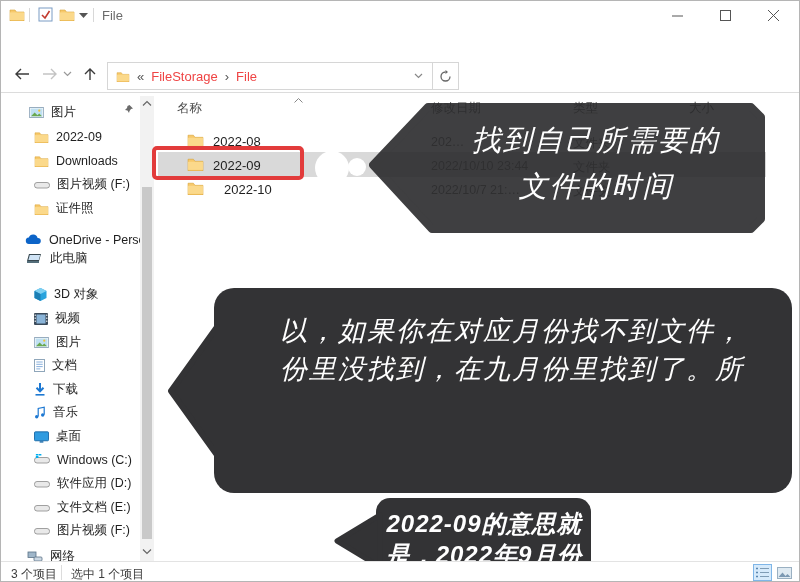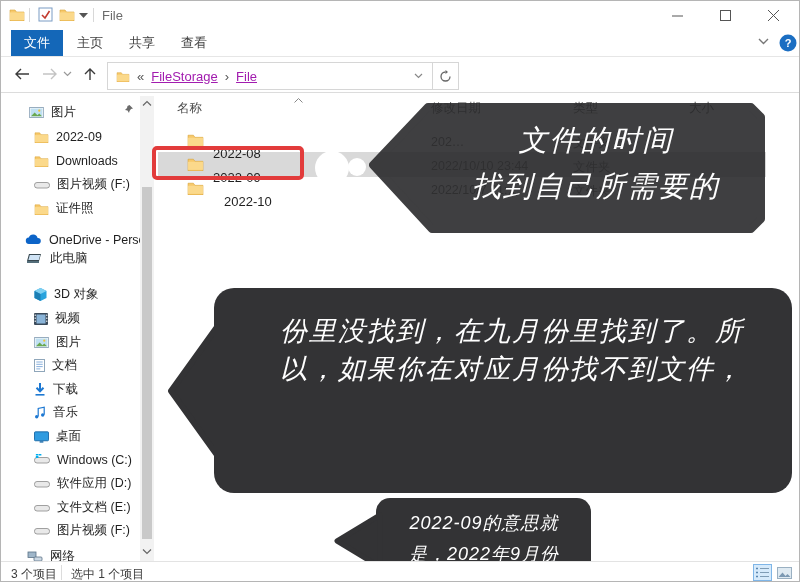--- a/index.html
+++ b/index.html
@@ -16,43 +16,43 @@
 
   
   .tabrow { position:absolute; left:0; top:28px; width:800px; height:28px; border-bottom:1px solid #e6e6e6; background:#fff; }
   .tab { position:absolute; top:1px; height:26px; display:flex; align-items:center; justify-content:center; font-size:13px; color:#444; }
   .tab.active { background:#1467b8; color:#fff; }
 
   
   .toolbar { position:absolute; left:0; top:56px; width:800px; height:36px; border-bottom:1px solid #dcdcdc; background:#fff; }
   .navbtn { position:absolute; top:4px; width:26px; height:26px; display:flex; align-items:center; justify-content:center; }
   .box { position:absolute; top:5px; height:28px; border:1px solid #d6d6d6; background:#fff; display:flex; align-items:center; }
-  .crumb { font-size:13px; color:#a21caf;text-decoration:underline; }
+  .crumb { font-size:13px; color:#ef4444; }
   .crumb-sep { font-size:13px; color:#555; margin:0 7px; }
   .search-ph { font-size:13px; color:#767676; margin-left:8px; }
 
   
   .side-item { position:absolute; height:23px; display:flex; align-items:center; gap:7px; font-size:12.5px; color:#1f1f1f; white-space:nowrap; }
   .sb-track { position:absolute; left:139px; top:95px; width:14px; height:465px; background:#f2f2f2; }
   .sb-thumb { position:absolute; left:141px; top:186px; width:10px; height:352px; background:#c9c9c9; }
 
   
   .colhead { position:absolute; top:99px; font-size:12.5px; color:#4a4a4a; }
-  .row-name { position:absolute; font-size:13px; color:#1f1f1f;margin-top:12px; }
+  .row-name { position:absolute; font-size:13px; color:#1f1f1f; }
   .row-meta { position:absolute; font-size:12.5px; color:#555; }
   .sel-band { position:absolute; left:157px; top:151px; width:608px; height:25px; background:#d9d9d9; }
   .wcircle { position:absolute; background:#fff; border-radius:50%; }
   .redbox { position:absolute; left:151px; top:145px; width:152px; height:34px; border:4px solid #e23b3b; border-radius:5px; }
 
   
   .bubble-svg { position:absolute; left:0; top:0; pointer-events:none; }
   .bubble-text { position:absolute; text-align:center; color:#fff; font-style:italic; letter-spacing:2px; }
   .bt-top { left:428px; top:116px; width:334px; font-size:29px; line-height:46px; }
   .bt-mid { left:233px; top:311px; width:556px; font-size:27px; line-height:38px; }
-  .bt-bot { left:381px; top:507px; width:204px; font-size:18px; line-height:31px; letter-spacing:1px; }
+  .bt-bot { left:381px; top:507px; width:204px; font-size:24px; line-height:31px; letter-spacing:1px;font-weight:bold; }
 
   
   .statusbar { position:absolute; left:0; top:560px; width:800px; height:22px; border-top:1px solid #e3e3e3; background:#fff; }
   .status-text { position:absolute; top:4px; font-size:12px; color:#3c3c3c; }
   .viewbtn { position:absolute; top:2px; width:19px; height:17px; display:flex; align-items:center; justify-content:center; }
   .viewbtn.active { background:#d6eafb; border:1px solid #7fb6e8; }
 
   svg { display:block; }
 </style>
 </head>
@@ -98,37 +98,20 @@
           <rect x=".5" y=".5" width="10" height="10" fill="none" stroke="#555"></rect>
         </svg>
     </span>
     <span class="winbtn" style="left:752px">
       <svg width="11" height="11" viewBox="0 0 11 11">
           <path d="M0 0l11 11M11 0L0 11" stroke="#555" stroke-width="1"></path>
         </svg>
     </span>
   </div>
 
-  <div class="tabrow">
-    <div class="tab active" style="left:10px;width:52px">文件</div>
-    <div class="tab" style="left:66px;width:46px">主页</div>
-    <div class="tab" style="left:118px;width:46px">共享</div>
-    <div class="tab" style="left:170px;width:46px">查看</div>
-    <span class="abs" style="left:757px;top:9px">
-      <svg width="11" height="7" viewBox="0 0 11 7">
-          <path d="M1 1l4.5 4.5L10 1" stroke="#777" stroke-width="1.4" fill="none"></path>
-        </svg>
-    </span>
-    <span class="abs" style="left:778px;top:5px">
-      <svg width="18" height="18" viewBox="0 0 18 18">
-          <circle cx="9" cy="9" r="8.5" fill="#1b6ec2"></circle>
-          <text x="9" y="13" font-size="11" fill="#fff" text-anchor="middle" font-family="Liberation Sans,sans-serif" font-weight="bold">?</text>
-        </svg>
-    </span>
-  </div>
 
   <div class="toolbar">
     <span class="navbtn" style="left:8px">
       <svg width="16" height="12" viewBox="0 0 16 12">
           <path d="M15 6H2M7 1L2 6l5 5" stroke="#3b3b3b" stroke-width="1.4" fill="none"></path>
         </svg>
     </span>
     <span class="navbtn" style="left:36px">
       <svg width="16" height="12" viewBox="0 0 16 12">
           <path d="M1 6h13M9 1l5 5-5 5" stroke="#c3c3c3" stroke-width="1.4" fill="none"></path>
@@ -427,26 +410,26 @@
       <rect x="213" y="287" width="578" height="205" rx="20" fill="#2b2b2d"></rect>
       <polygon points="216,326 170,390 216,454" fill="#2b2b2d" stroke="#2b2b2d" stroke-width="6" stroke-linejoin="round"></polygon>
     </g>
     <g opacity="0.96">
       <rect x="375" y="497" width="215" height="81" rx="14" fill="#2b2b2d"></rect>
       <polygon points="379,514 336,540 379,566" fill="#2b2b2d" stroke="#2b2b2d" stroke-width="5" stroke-linejoin="round"></polygon>
     </g>
   </svg>
 
   <div class="bubble-text bt-top">
+    <div>找到自己所需要的</div>
     <div>文件的时间</div>
-    <div>找到自己所需要的</div>
   </div>
   <div class="bubble-text bt-mid">
+    <div>以，如果你在对应月份找不到文件，</div>
     <div>份里没找到，在九月份里找到了。所</div>
-    <div>以，如果你在对应月份找不到文件，</div>
   </div>
   <div class="bubble-text bt-bot">
     <div>2022-09的意思就</div>
     <div>是，2022年9月份</div>
   </div>
 
   <div class="statusbar">
     <span class="status-text" style="left:10px">3 个项目</span>
     <span class="abs" style="left:60px;top:3px;width:1px;height:15px;background:#dcdcdc"></span>
     <span class="status-text" style="left:70px">选中 1 个项目</span>

